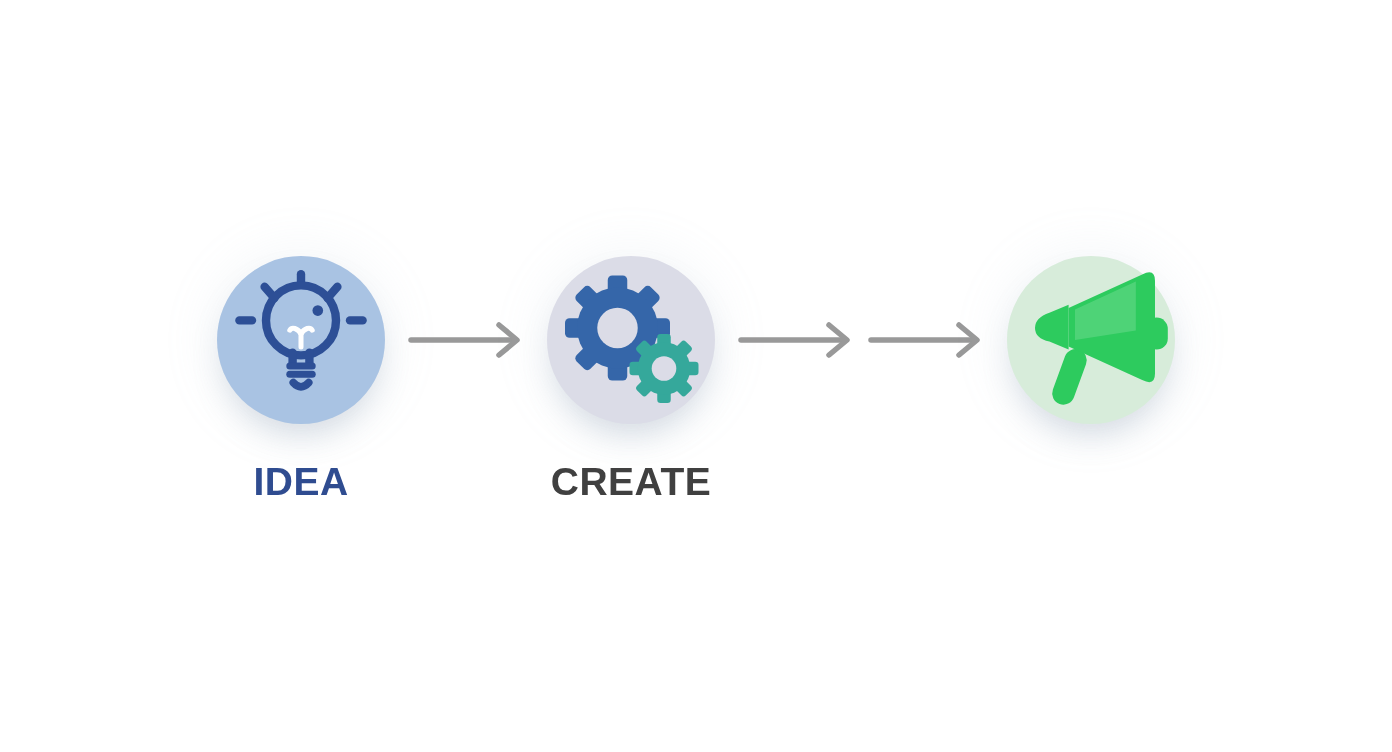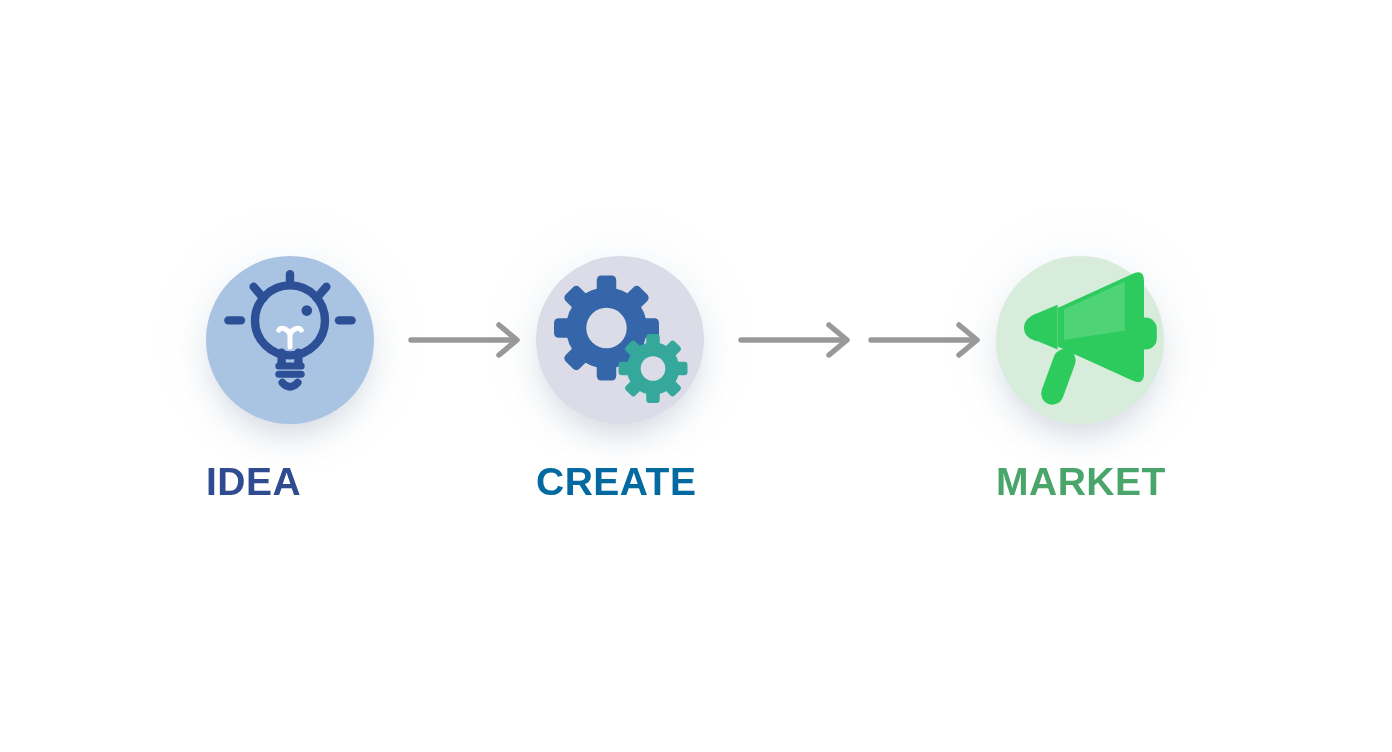--- a/index.html
+++ b/index.html
@@ -14,21 +14,21 @@
     display:flex;
     align-items:flex-start;
     justify-content:center;
     gap:10px;
     padding-top:256px;
   }
   .step{
     width:190px;
     display:flex;
     flex-direction:column;
-    align-items:flex-start;
+    align-items:center;
   }
   .circle{
     width:168px;height:168px;
     border-radius:50%;
     display:flex;align-items:center;justify-content:center;
     box-shadow:0 18px 32px -8px rgba(125,145,170,0.30), 0 0 48px 10px rgba(170,190,210,0.10);
   }
   .label{
     margin-top:38px;
     font-size:39px;
@@ -122,21 +122,21 @@
               <rect x="67.5" y="46" width="9" height="12" rx="2.2" transform="rotate(180 72 69)"></rect>
               <rect x="67.5" y="46" width="9" height="12" rx="2.2" transform="rotate(225 72 69)"></rect>
               <rect x="67.5" y="46" width="9" height="12" rx="2.2" transform="rotate(270 72 69)"></rect>
               <rect x="67.5" y="46" width="9" height="12" rx="2.2" transform="rotate(315 72 69)"></rect>
               <circle cx="72" cy="69" r="17.5"></circle>
             </g>
           </g>
           <circle cx="72" cy="69" r="8.2" stroke="none" style="fill: rgb(219, 220, 231);"></circle>
         </svg>
       </div>
-      <div class="label" style="color: #0369a1;">CREATE</div>
+      <div class="label" style="color: #404040;">CREATE</div>
     </div>
 
     <svg class="arrow" viewBox="0 0 120 50">
       <g fill="none" stroke-width="5.5" stroke-linecap="round" stroke-linejoin="round" style="stroke: rgb(153, 153, 153);">
         <path d="M5,25 H109"></path>
         <path d="M93,10 L111,25 L93,40"></path>
       </g>
     </svg>
 
 
@@ -159,17 +159,16 @@
             </g>
 
             <path d="M36,30 L82,9 Q90,5 90,13 V71 Q90,79 82,75 L36,54 Z"></path>
 
             <path d="M36,28 L24,33 Q15,36 15,42.5 Q15,49 24,51 L36,56 Z"></path>
           </g>
 
           <path d="M40,31 L78,13.5 V44 L40,50 Z" fill="#ffffff" opacity="0.16" stroke="none"></path>
         </svg>
       </div>
-      <div class="label" style="color: rgb(74, 165, 107);">MARKET</div>
     </div>
 
   </div>
 </div>
 
 </body></html>

